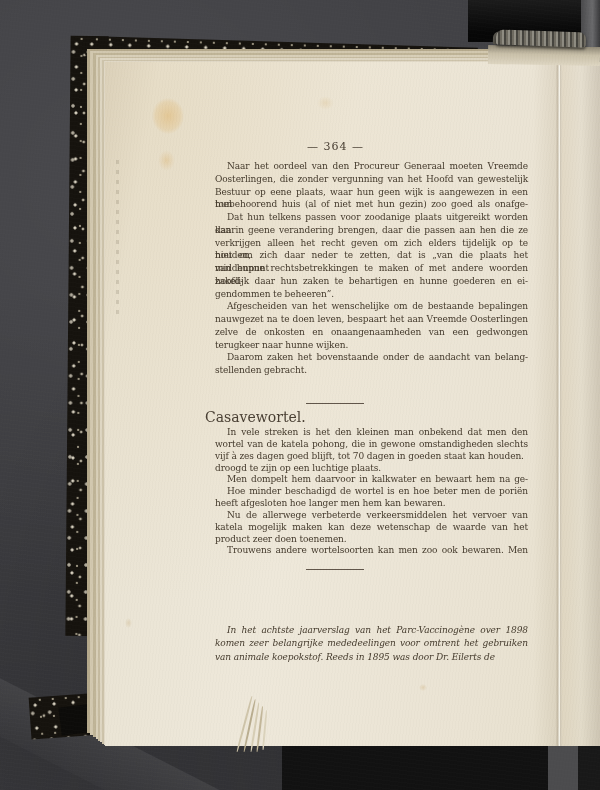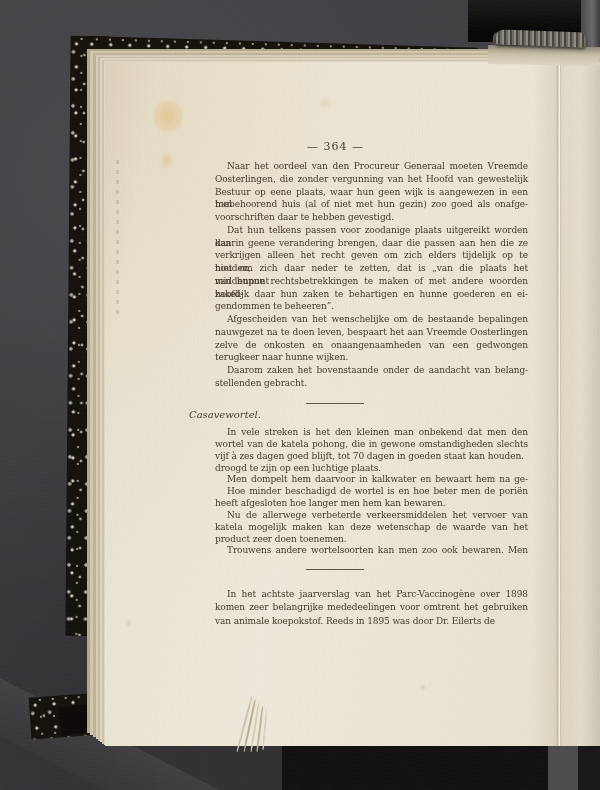--- a/index.html
+++ b/index.html
@@ -97,29 +97,29 @@
   .c3{left:250px;top:702px;height:50px;transform:rotate(9deg);background:#d6cdb4;}
   .c4{left:256px;top:706px;height:46px;transform:rotate(7deg);background:#c2b699;}
   .c5{left:262px;top:710px;height:40px;transform:rotate(5deg);background:#dcd4bd;}
 
   
   .pgnum{position:absolute;left:74px;top:78px;width:313px;text-align:center;
     font-size:11px;letter-spacing:1px;color:#4a4034;}
   .tsec{position:absolute;left:74px;width:313px;color:#443a2c;margin-left:36px;}
   #sec1{top:98px;--lh:12.75px;}
   #sec2{top:365px;--lh:11.85px;}
-  #sec3{top:526px;--lh:13.4px;}
+  #sec3{top:562px;font-style:italic;--lh:13.4px;}
   .line{font-size:9px;letter-spacing:-0.1px;line-height:var(--lh);height:var(--lh);
     text-align:justify;text-align-last:justify;}
   .line.first{text-indent:12px;}
   .line.last{text-align-last:left;}
   .rule{position:absolute;left:201px;width:58px;height:0;border-top:1px solid #61564a;}
   #rule1{top:341px;}
   #rule2{top:507px;}
-  .heading{position:absolute;left:74px;width:313px;font-style:italic;font-size:10px;
+  .heading{position:absolute;left:90px;width:313px;font-size:14px;
     color:#4a4034;text-indent:10px;}
   #h1{top:347px;}
   #h2{top:519px;}
 </style>
 </head>
 <body>
 
 <div class="scene">
 
   <div class="surface-band"></div>
@@ -145,21 +145,20 @@
     <div class="stain stain5"></div>
     <div class="ghost-marks"></div>
 
     <div class="pgnum">— 364 —</div>
 
     <div class="tsec" id="sec1">
         <div class="line first">Naar het oordeel van den Procureur Generaal moeten Vreemde</div>
         <div class="line">Oosterlingen, die zonder vergunning van het Hoofd van gewestelijk</div>
         <div class="line">Bestuur op eene plaats, waar hun geen wijk is aangewezen in een hun</div>
         <div class="line">toebehoorend huis (al of niet met hun gezin) zoo goed als onafge-</div>
-        <div class="line last">voorschriften daar te hebben gevestigd.</div>
         <div class="line first">Dat hun telkens passen voor zoodanige plaats uitgereikt worden kan</div>
         <div class="line">daarin geene verandering brengen, daar die passen aan hen die ze</div>
         <div class="line">verkrijgen alleen het recht geven om zich elders tijdelijk op te houden,</div>
         <div class="line">niet om zich daar neder te zetten, dat is „van die plaats het middenpunt</div>
         <div class="line">van hunne rechtsbetrekkingen te maken of met andere woorden hoofd-</div>
         <div class="line">zakelijk daar hun zaken te behartigen en hunne goederen en ei-</div>
         <div class="line last">gendommen te beheeren”.</div>
         <div class="line first">Afgescheiden van het wenschelijke om de bestaande bepalingen</div>
         <div class="line">nauwgezet na te doen leven, bespaart het aan Vreemde Oosterlingen</div>
         <div class="line">zelve de onkosten en onaangenaamheden van een gedwongen</div>

